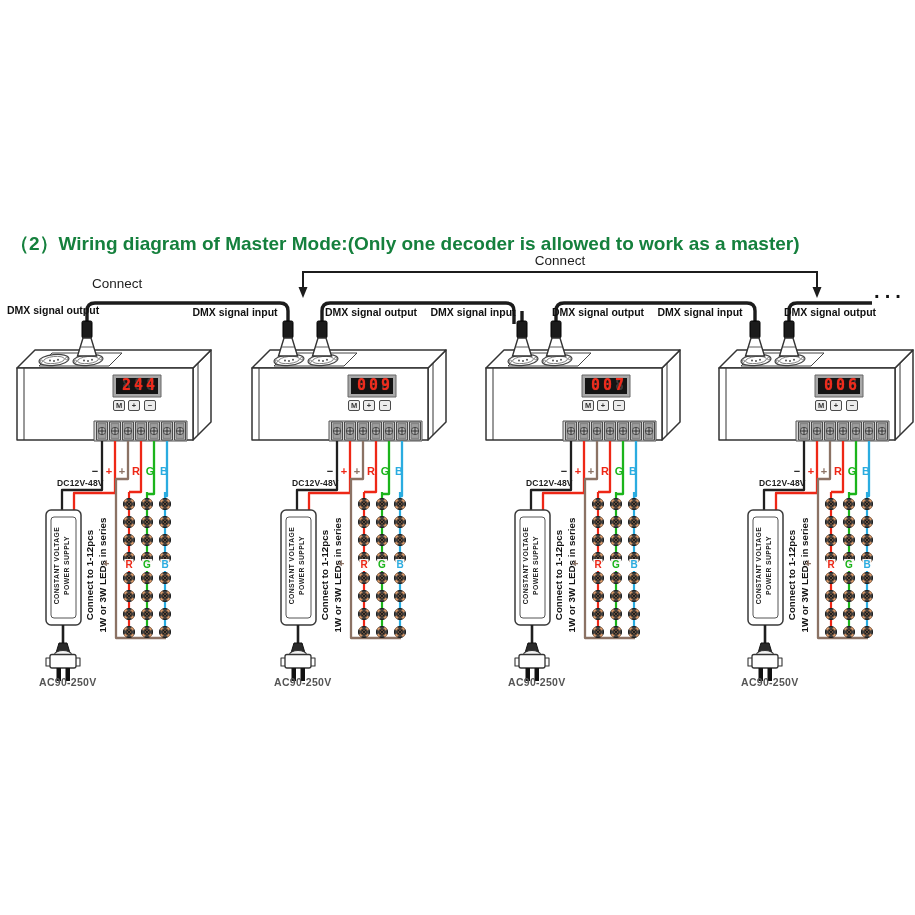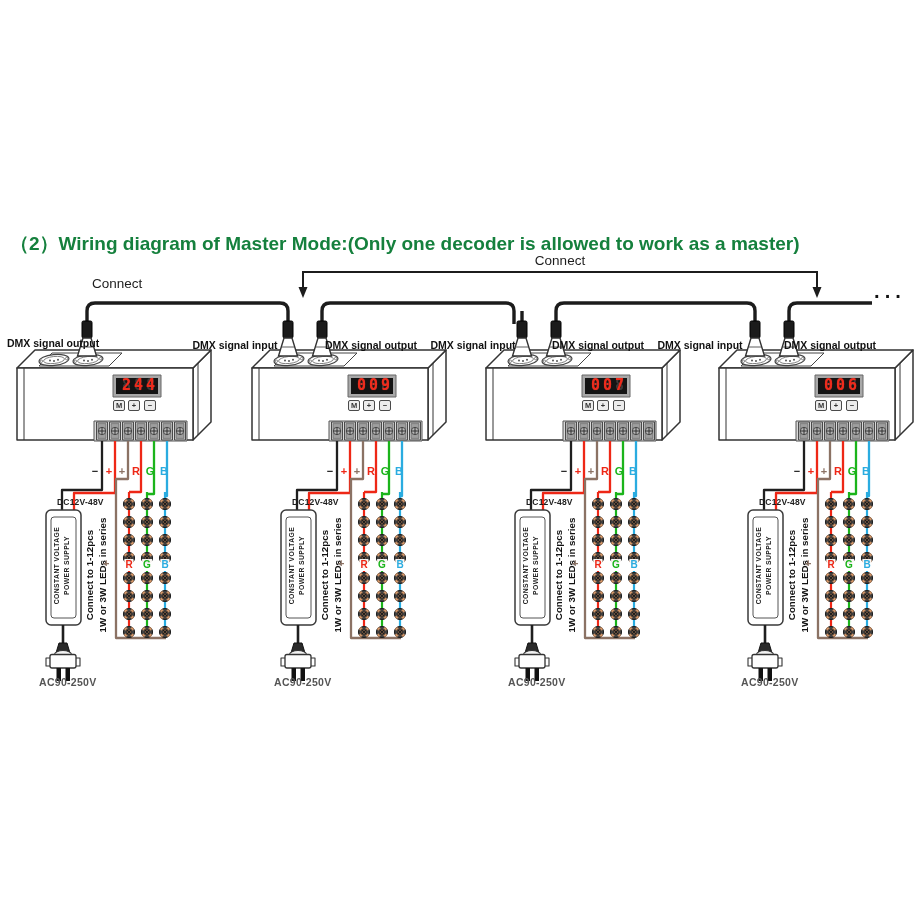--- a/index.html
+++ b/index.html
@@ -3,39 +3,39 @@
 <meta charset="utf-8">
 <style>
   html,body{margin:0;padding:0;background:#fff;}
   #stage{position:relative;width:915px;height:915px;background:#fff;overflow:hidden;
          font-family:"Liberation Sans",sans-serif;}
   .abs{position:absolute;}
   #title{left:10px;top:231px;font-weight:bold;font-size:19px;color:#15803d;white-space:nowrap;}
   #watermark{left:450px;top:428px;transform:translateX(-50%);font-size:46px;letter-spacing:1px;
              color:#9e9e9e;opacity:.82;white-space:nowrap;z-index:60;pointer-events:none;}
   .modelabel{font-size:13.5px;color:#1d1d1d;font-weight:500;white-space:nowrap;z-index:30;}
-  .lbl{position:absolute;font-weight:bold;font-size:10.5px;color:#111;white-space:nowrap;z-index:30;margin-top:33px;}
+  .lbl{position:absolute;font-weight:bold;font-size:10.5px;color:#111;white-space:nowrap;z-index:30;}
   .ctr{transform:translateX(-50%);}
   #cables{left:0;top:0;z-index:10;}
   .unit{position:absolute;left:0;top:0;width:0;height:0;z-index:20;}
   .unit-art{position:absolute;left:-20px;top:320px;width:220px;height:400px;}
   .disp{position:absolute;left:99px;top:377px;width:42px;height:17px;z-index:25;}
   .disp span{position:absolute;left:0;top:0;width:100%;text-align:right;
              font-family:"DejaVu Sans Mono",monospace;font-weight:bold;font-size:15px;
              letter-spacing:3px;line-height:17px;}
   .disp .ghost{color:#3a3a3a;}
   .disp .val{color:#ee2b1c;text-shadow:0 0 1px rgba(238,43,28,.6);}
   .btn{position:absolute;top:400px;width:12px;height:11px;box-sizing:border-box;
        border:1px solid #4a4a4a;border-radius:2px;background:#ececec;color:#333;
        font-size:7.5px;font-weight:bold;line-height:9px;text-align:center;z-index:25;}
   .tl{position:absolute;top:465px;font-weight:bold;font-size:11px;transform:translateX(-50%);z-index:25;}
   .tl-blk{color:#1d1d1d}.tl-red{color:#ee2716}.tl-brn{color:#8b7264}
   .tl-grn{color:#1bb41b}.tl-blu{color:#2aace0}
   .dc{position:absolute;left:40px;top:478px;font-size:8.5px;font-weight:bold;color:#1d1d1d;
-      letter-spacing:.2px;z-index:25;white-space:nowrap;margin-top:19px;}
+      letter-spacing:.2px;z-index:25;white-space:nowrap;}
   .rot{position:absolute;transform:rotate(-90deg);transform-origin:left top;text-align:center;z-index:25;}
   .psu-txt{left:35px;top:618px;width:105px;height:26px;font-size:6.8px;font-weight:bold;
            letter-spacing:.4px;line-height:1.5;color:#222;}
   .conn-txt{left:67px;top:640px;width:130px;height:26px;font-size:9.8px;font-weight:bold;
             line-height:1.3;color:#111;white-space:nowrap;}
   .plusmid{position:absolute;left:86px;top:557px;font-size:11px;font-weight:bold;color:#8b7264;z-index:25;}
   .ledlbl{position:absolute;top:559px;transform:translateX(-50%);font-size:10px;font-weight:bold;
           background:rgba(255,255,255,.92);padding:0 1px;z-index:25;}
   .ac{position:absolute;left:22px;top:676px;font-size:10.5px;font-weight:bold;color:#555;
       letter-spacing:.3px;z-index:25;white-space:nowrap;}

